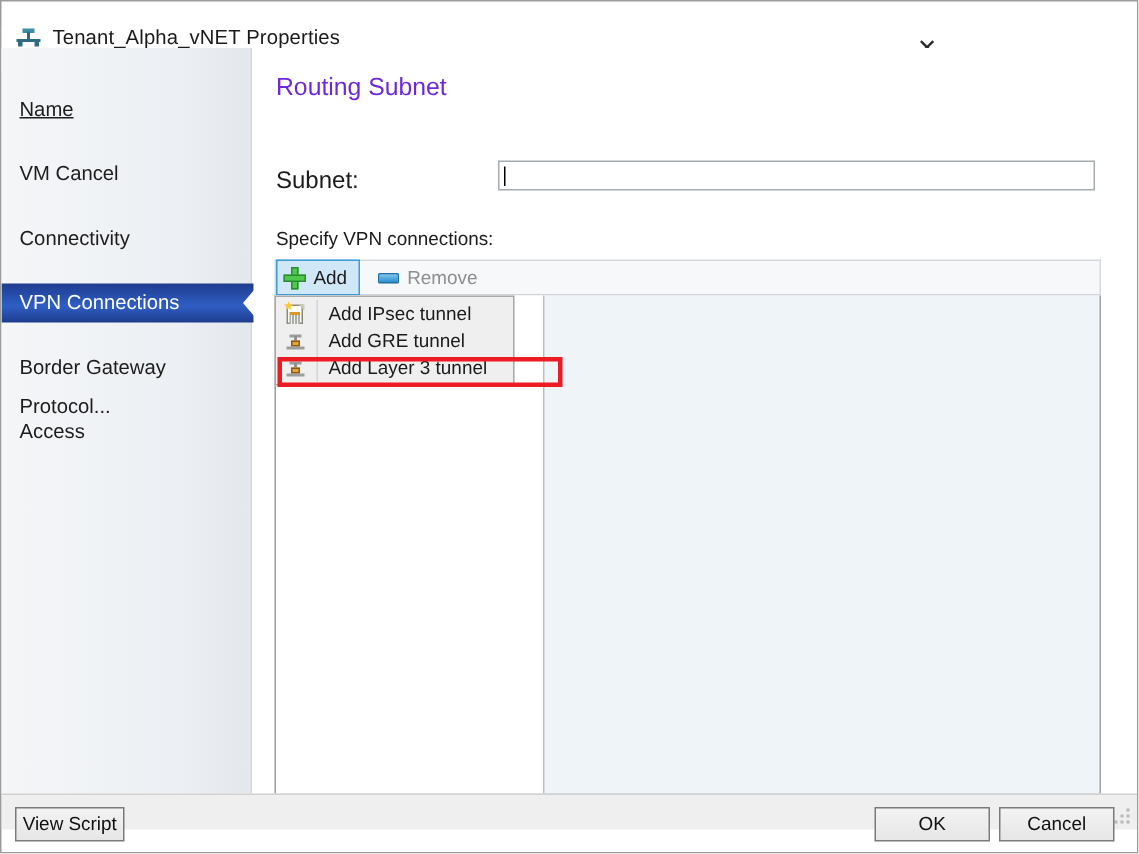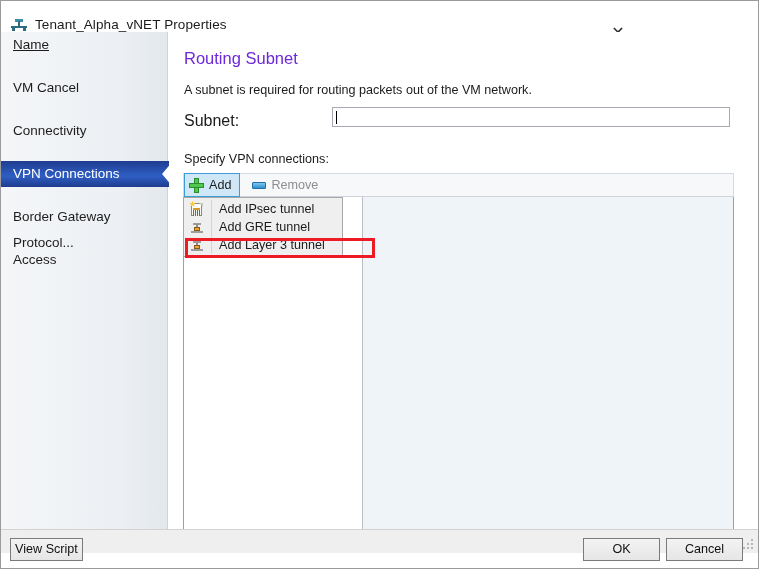--- a/index.html
+++ b/index.html
@@ -79,21 +79,21 @@
     position: relative;
     height: 26px;
     line-height: 26px;
     padding-left: 12px;
     font-size: 13.5px;
     color: #1d1d1d;
     margin-bottom: 17px;
     cursor: default;
     box-sizing: border-box;
   }
-  .nav-item:first-child { margin-top: 0; text-decoration: underline; }
+  .nav-item:first-child { margin-top: 28px; text-decoration: underline; }
   .nav-item.selected {
     background: linear-gradient(to bottom, #1f3c8f 0%, #2a55b5 42%, #2f5ec4 58%, #1e3c8d 100%);
     color: #ffffff;
     width: 172px;
   }
   .nav-item.selected .chev {
     position: absolute;
     right: 0px;
     top: 0;
     width: 0; height: 0;
@@ -438,21 +438,20 @@
         <span>Border Gateway Protocol...</span>
       </div>
       <div class="nav-item">
         <span>Access</span>
       </div>
     </div>
 
     <div id="content">
 
       <div id="pane-title">Routing Subnet</div>
-      <div id="pane-desc">A subnet is required for routing packets out of the VM network.</div>
 
       <div id="subnet-label">Subnet:</div>
       <input id="subnet-input" type="text" placeholder="" style="">
       <div id="caret"></div>
 
       <div id="toolbar">
         <div class="tb-btn active">
           <span class="plus-ico"></span>
           <span class="tb-label">Add</span>
         </div>

